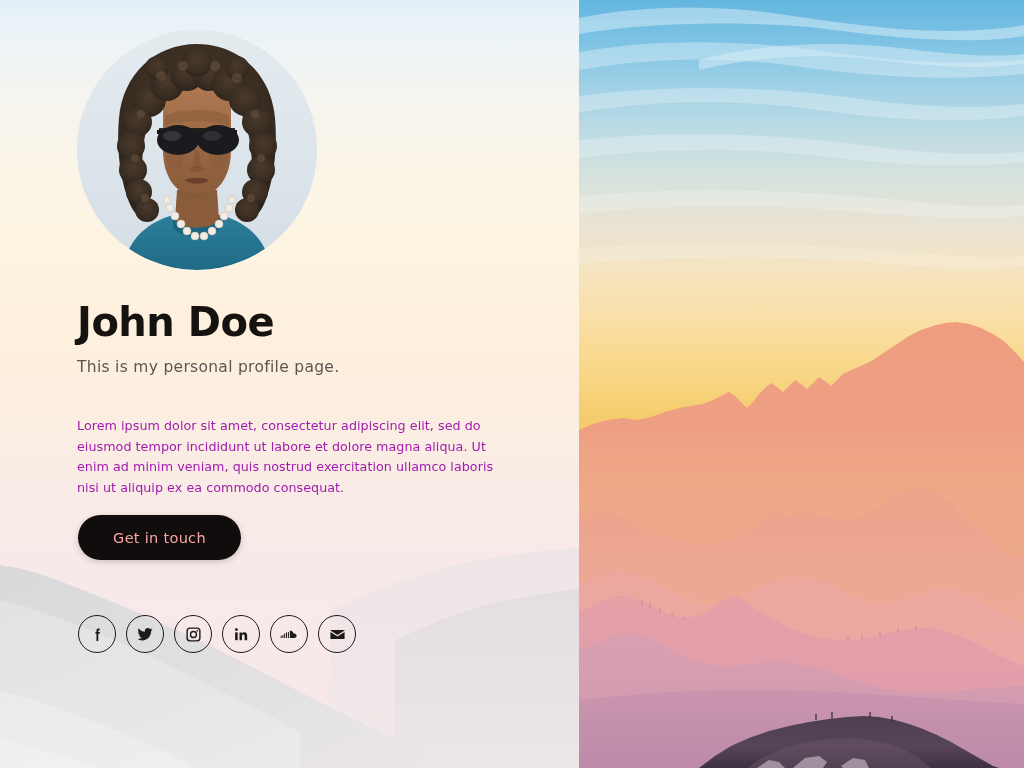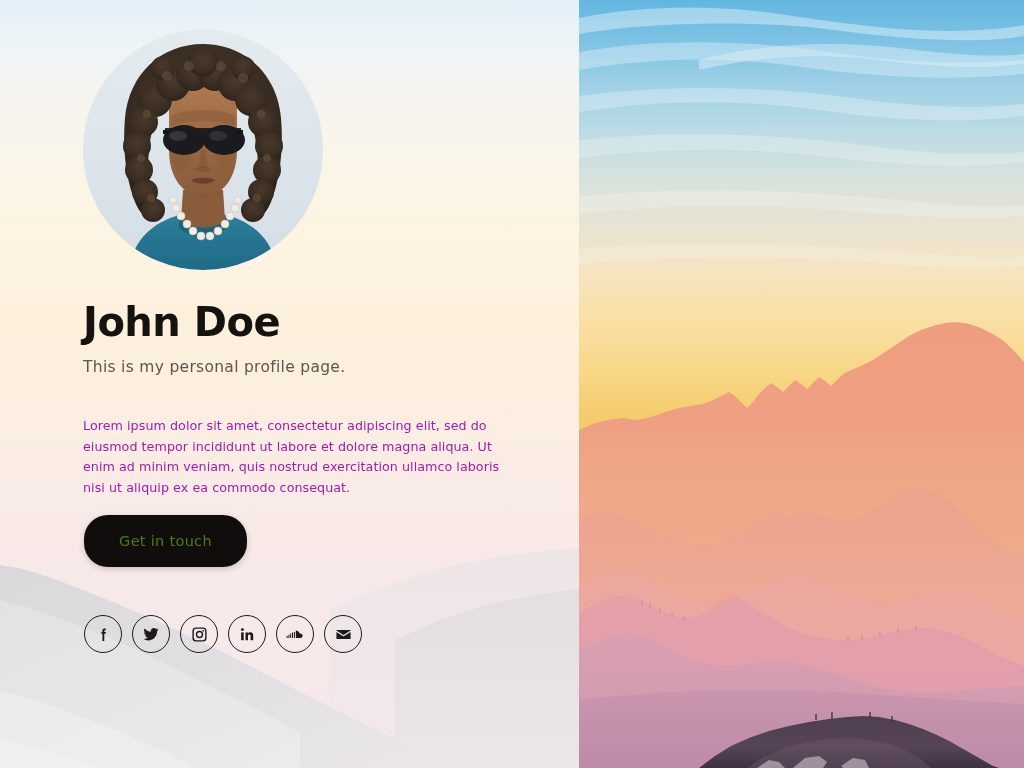--- a/index.html
+++ b/index.html
@@ -27,21 +27,21 @@
     overflow:hidden;
     background:linear-gradient(to bottom,
       #63b6e0 0%, #7cc2e4 5%, #9ed0e6 11%, #bcdbe4 17%,
       #d6e2de 23%, #e8e3d4 29%, #f5e4c2 35%, #fadfa4 42%,
       #f8d684 49%, #f5cb6a 55%);
   }
   .rp-svg { position:absolute; left:0; top:0; width:445px; height:768px; }
 
   
   #content {
-    position:absolute; left:16px; top:0; width:579px; height:768px;
+    position:absolute; left:10px; top:0; width:579px; height:768px;
     padding:0 0 9px 67px;
   }
   #avatar {
     position:absolute; left:67px; top:30px;
     width:240px; height:240px; border-radius:50%;
     overflow:hidden; background:#dfe6ea;
   }
   #avatar svg { display:block; width:240px; height:240px; }
 
   #page-title {
@@ -54,22 +54,22 @@
     position:absolute; left:67px; top:358px;
     font-size:15.5px; color:#5d5650; letter-spacing:0.3px;
   }
   #bio {
     position:absolute; left:67px; top:416px; width:425px;
     font-size:12.7px; color:#a21caf; line-height:1.62;
     letter-spacing:0.05px;
   }
   #cta-button {
     position:absolute; left:68px; top:515px;
-    width:163px; height:52px; border:none; border-radius:24px;
-    background:#100d0c; color:#4d7c0f;
+    width:163px; height:45px; border:none; border-radius:24px;
+    background:#100d0c; color:#fca5a5;
     font-size:14.5px; font-family:"DejaVu Sans", sans-serif;
     letter-spacing:0.3px; cursor:pointer;
     box-shadow:0 2px 6px rgba(0,0,0,0.18);
   }
   #social-row {
     position:absolute; left:68px; top:615px;
     display:flex; gap:10px;
   }
   .social-link {
     width:38px; height:38px; border-radius:50%;

